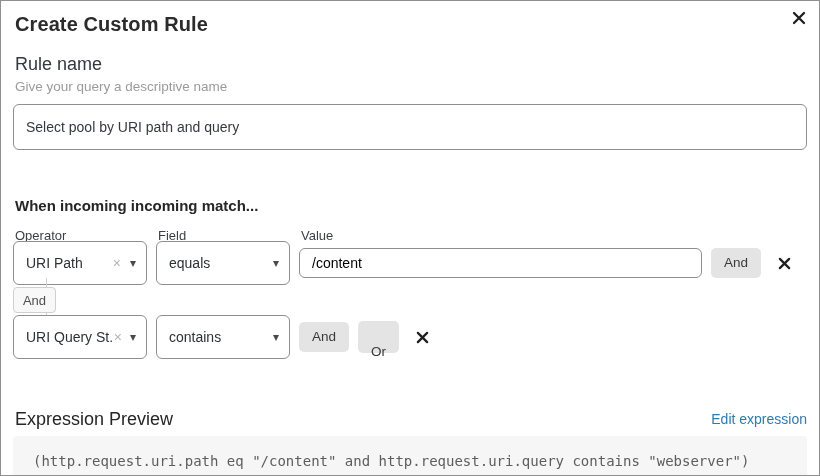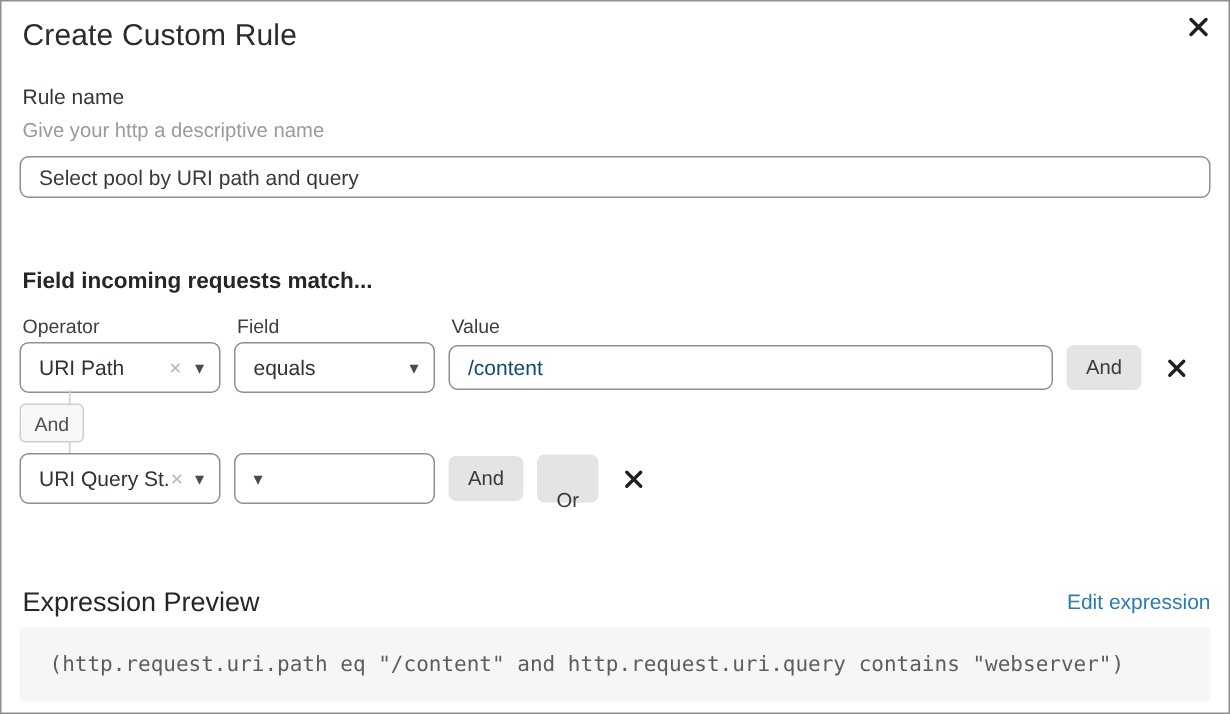--- a/index.html
+++ b/index.html
@@ -10,37 +10,37 @@
     position:relative;
     width:820px; height:476px;
     background:#fff;
     border:1px solid #8f8f8f;
     padding:0 12px;
     overflow:hidden;
   }
 
   .modal-title {
     margin:11px 0 0 2px;
-    font-size:20px; font-weight:400; color:#2b2b2b;
+    font-size:20px; font-weight:700; color:#2b2b2b;
     line-height:24px; letter-spacing:.1px;
   }
 
   .close-btn {
     position:absolute; top:6px; right:9px;
     width:22px; height:22px;
     display:flex; align-items:center; justify-content:center;
     background:none; border:none; cursor:pointer;
   }
   .close-btn svg { display:block; }
 
-  .field-label { margin:19px 0 0 2px; font-size:14px; color:#33383b; line-height:18px; }
+  .field-label { margin:19px 0 0 2px; font-size:18px; color:#33383b; line-height:18px; }
   .helper-text { margin:5px 0 0 2px; font-size:13.5px; color:#9b9b9b; line-height:17px; }
 
   .text-input {
-    display:block; width:100%; height:28px;
+    display:block; width:100%; height:46px;
     margin-top:9px;
     border:1px solid #8e8e8e; border-radius:6px;
     padding:0 12px;
     font-family:"Liberation Sans","DejaVu Sans",sans-serif;
     font-size:14px; color:#36393f;
     background:#fff; outline:none;
   }
 
   .section-heading {
     margin:46px 0 0 2px;
@@ -49,21 +49,21 @@
 
   .columns-row { display:flex; gap:9px; margin-top:13px; }
   .col-label { font-size:13px; color:#3d4043; line-height:16px; padding-left:2px; }
   .col-label.field, .col-label.operator { width:134px; flex:0 0 134px; }
   .col-label.value { flex:1; }
 
   .cond-row { display:flex; gap:9px; margin-top:4px; margin-right:15px; align-items:center; height:30px; }
 
   .select-box {
     position:relative;
-    width:134px; flex:0 0 134px; height:34px;
+    width:134px; flex:0 0 134px; height:44px;
     border:1px solid #8e8e8e; border-radius:6px;
     background:#fff;
     display:flex; align-items:center;
     padding:0 10px 0 12px;
     cursor:pointer;
   }
   .select-box .select-value {
     flex:1; font-size:14px; color:#2e3235;
     white-space:nowrap; overflow:hidden;
   }
@@ -72,21 +72,21 @@
   }
   .select-box .caret {
     font-size:12px; color:#4a4a4a; line-height:1;
   }
 
   .value-input {
     flex:1 1 auto; height:30px;
     border:1px solid #8e8e8e; border-radius:6px;
     padding:0 12px;
     font-family:"Liberation Sans","DejaVu Sans",sans-serif;
-    font-size:14px; color:#0c4a6e;
+    font-size:14px; color:#000000;
     background:#fff; outline:none; min-width:0;
   }
 
   .logic-btn {
     height:30px; flex:0 0 auto;
     border:none; border-radius:5px;
     background:#e4e4e4; color:#3a3a3a;
     font-family:"Liberation Sans","DejaVu Sans",sans-serif;
     font-size:13.5px; line-height:30px;
     padding:0 13px; cursor:pointer;
@@ -142,24 +142,24 @@
 
   <h1 class="modal-title">Create Custom Rule</h1>
 
   <button class="close-btn" aria-label="Close">
     <svg width="14" height="14" viewBox="0 0 14 14">
       <path d="M2 2 L12 12 M12 2 L2 12" stroke="#1f1f1f" stroke-width="2.3" stroke-linecap="round" fill="none"></path>
     </svg>
   </button>
 
   <div class="field-label">Rule name</div>
-  <div class="helper-text">Give your http a descriptive name</div>
+  <div class="helper-text">Give your query a descriptive name</div>
   <input class="text-input" type="text" value="Select pool by URI path and query" style="">
 
-  <div class="section-heading">Field incoming requests match...</div>
+  <div class="section-heading">When incoming incoming match...</div>
 
   <div class="columns-row">
     <div class="col-label operator">Operator</div>
     <div class="col-label field">Field</div>
     <div class="col-label value">Value</div>
   </div>
 
   <div class="cond-row">
     <div class="select-box">
       <span class="select-value">URI Path</span>
@@ -184,20 +184,21 @@
     <div class="conn-badge">And</div>
   </div>
 
   <div class="cond-row" style="margin-top:0;">
     <div class="select-box">
       <span class="select-value">URI Query St...</span>
       <span class="clear-x" style="margin-right:8px;">×</span>
       <span class="caret">▾</span>
     </div>
     <div class="select-box">
+      <span class="select-value">contains</span>
       <span class="caret">▾</span>
     </div>
     <button class="logic-btn">And</button>
     <button class="logic-btn or">Or</button>
     <button class="remove-btn" aria-label="Remove condition">
       <svg width="13" height="13" viewBox="0 0 14 14">
         <path d="M2 2 L12 12 M12 2 L2 12" stroke="#1f1f1f" stroke-width="2.4" stroke-linecap="round" fill="none"></path>
       </svg>
     </button>
   </div>

